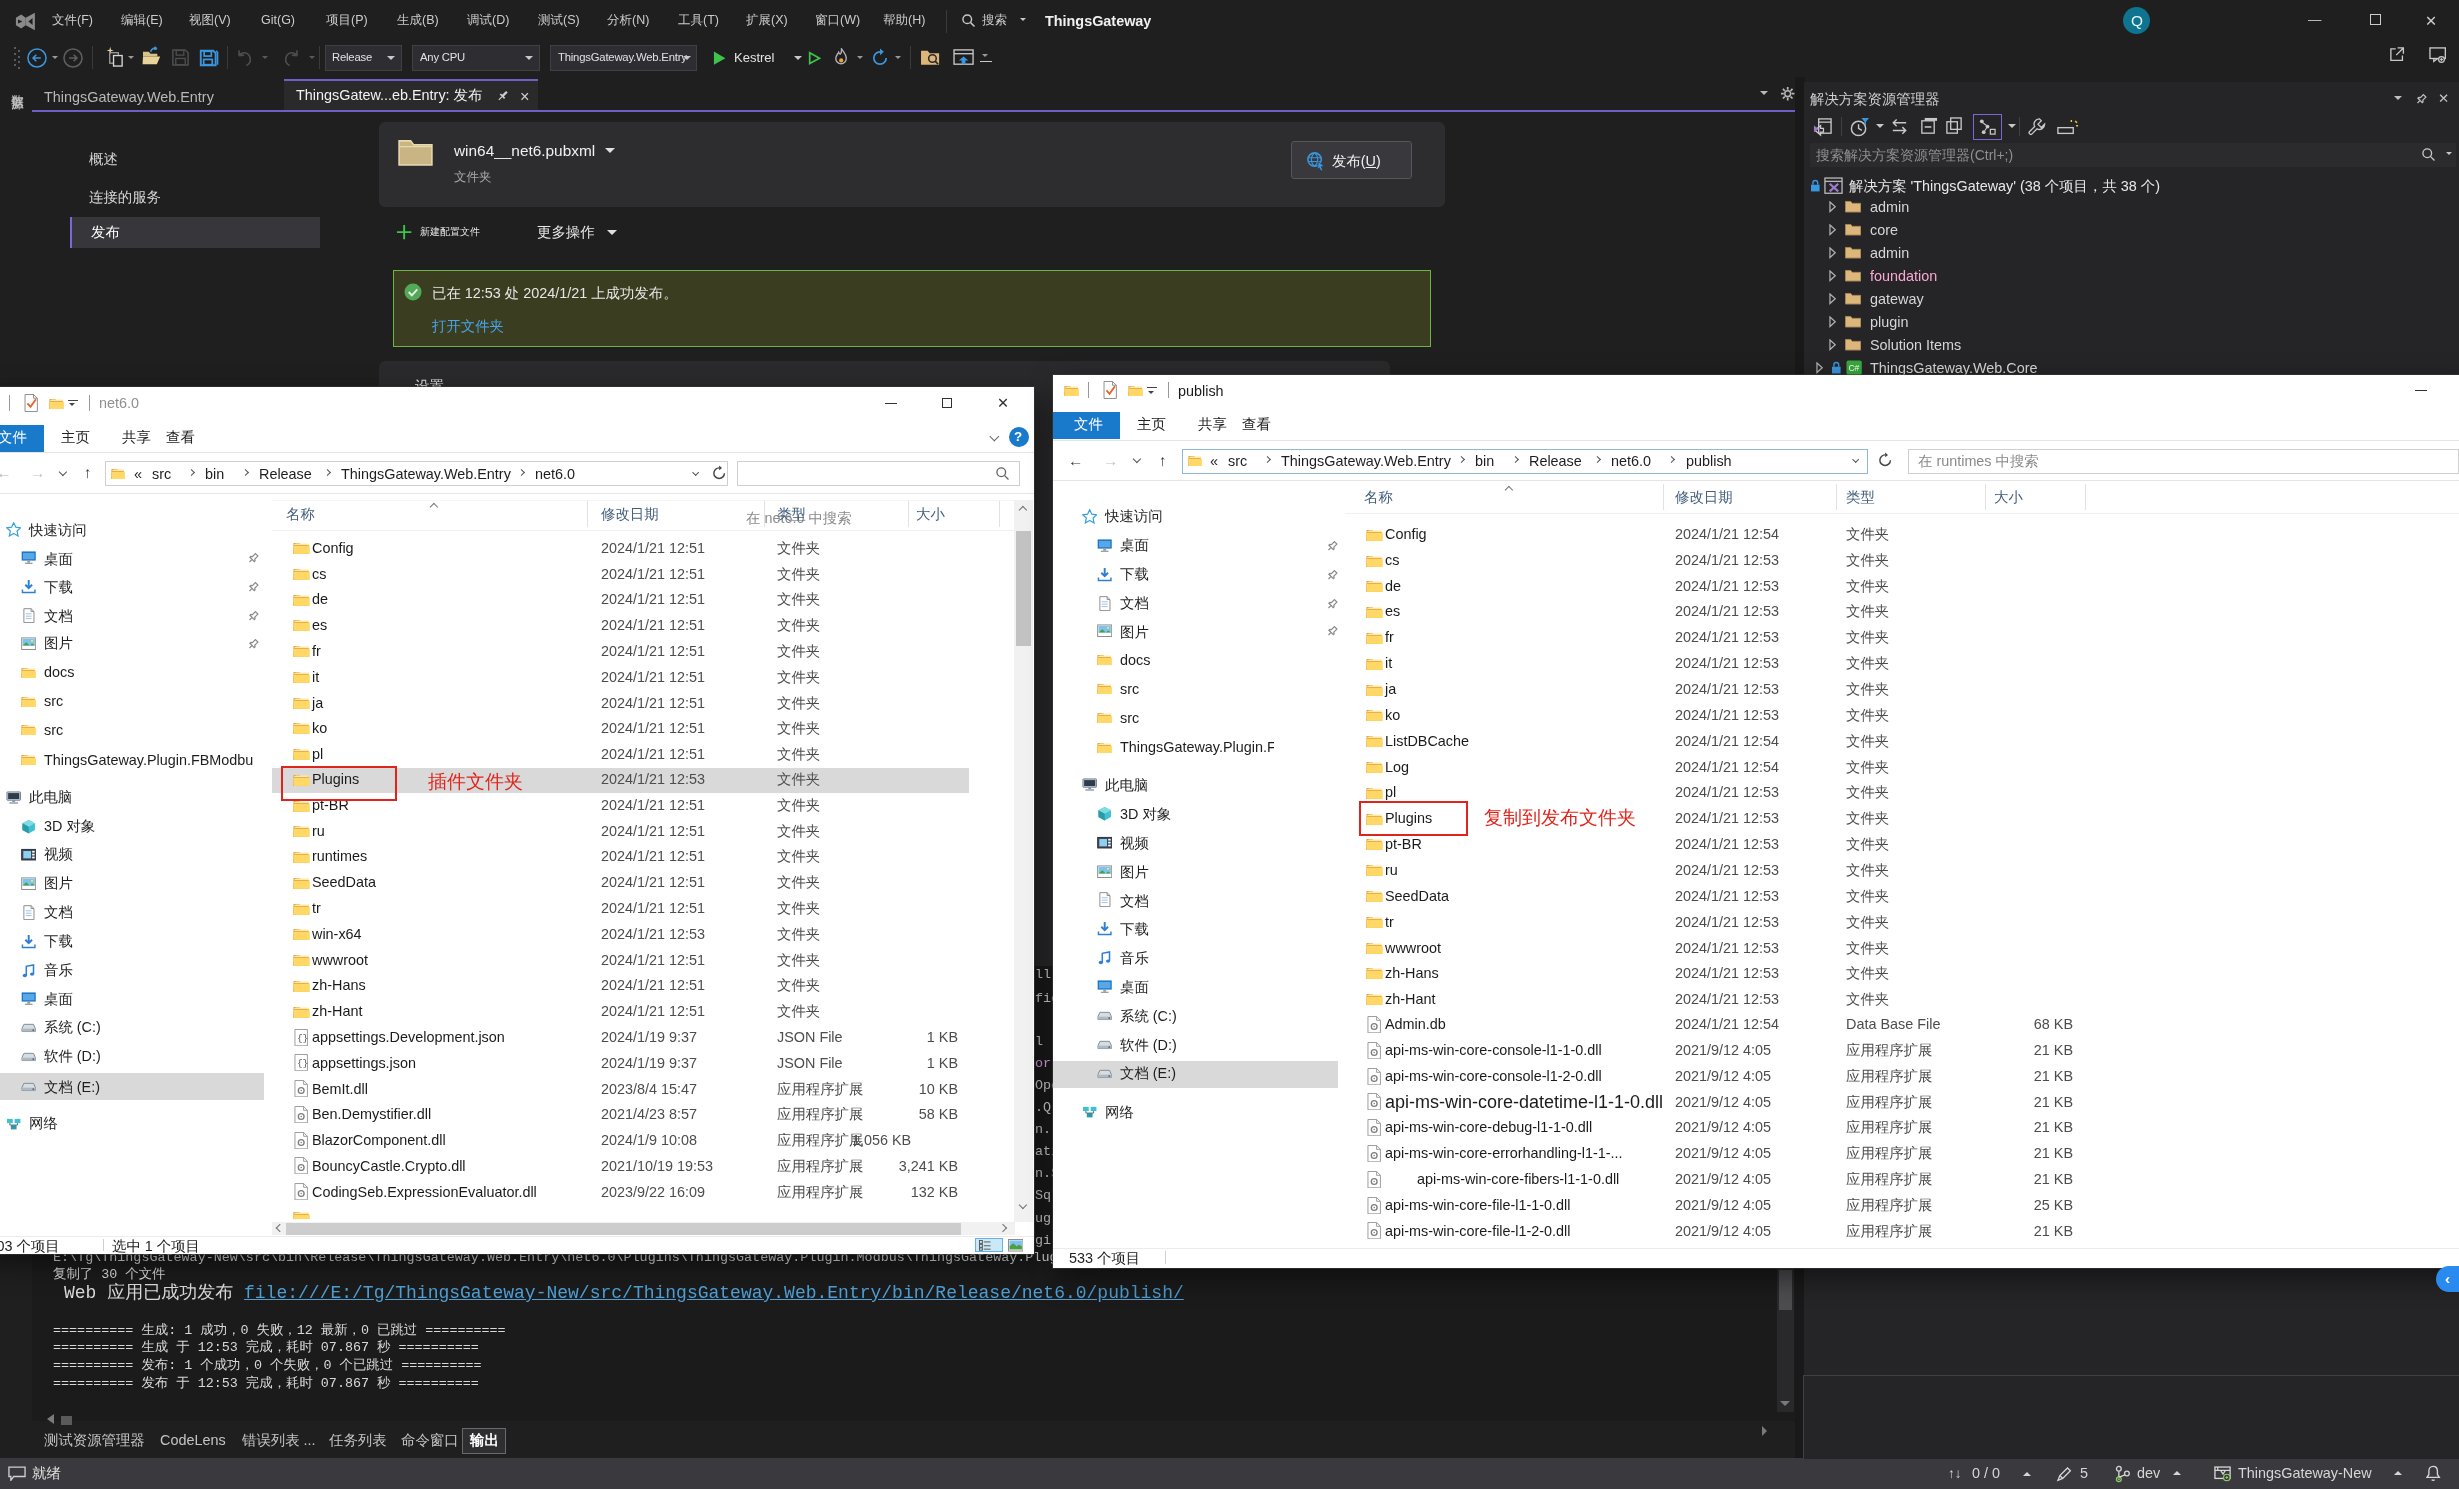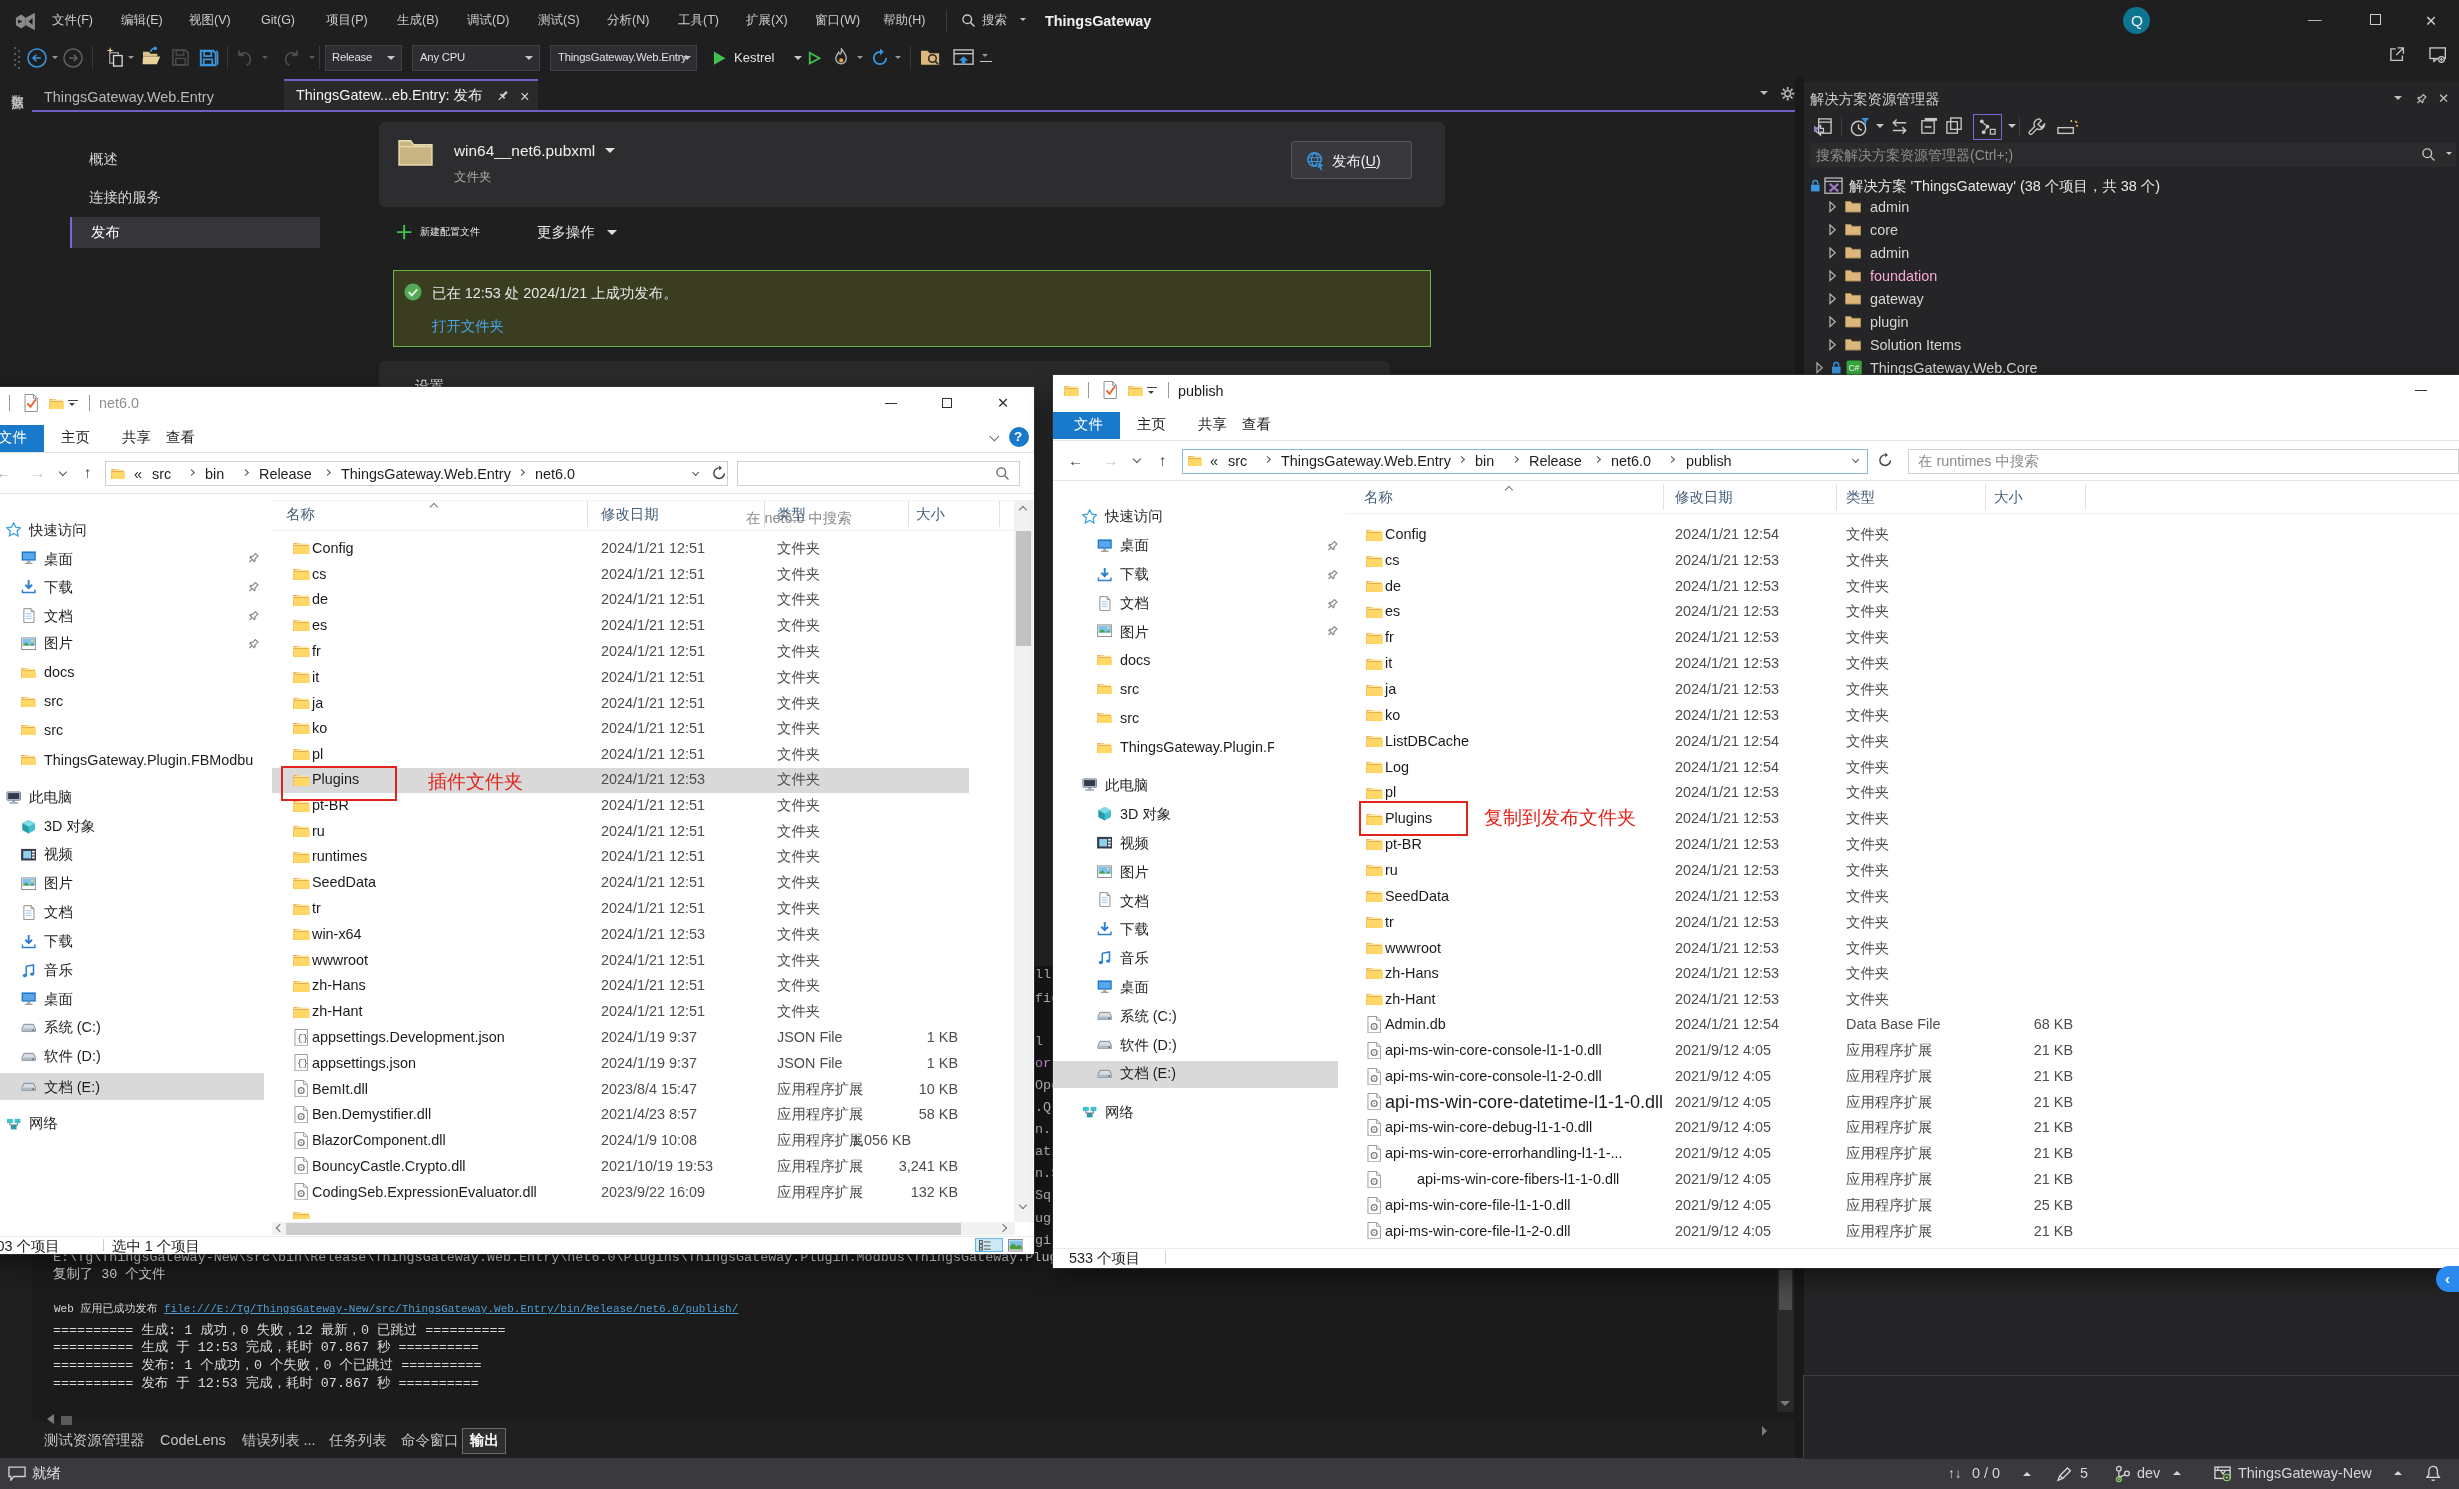--- a/index.html
+++ b/index.html
@@ -197,21 +197,21 @@
 <div class="ab" style="left:1035px;top:1165px;font-size:13.4px;line-height:17.3px;color:#d8d8d8;font-family:'Liberation Mono',monospace;">n.S</div>
 <div class="ab" style="left:1035px;top:1187px;font-size:13.4px;line-height:17.3px;color:#d8d8d8;font-family:'Liberation Mono',monospace;">Sql</div>
 <div class="ab" style="left:1035px;top:1210px;font-size:13.4px;line-height:17.3px;color:#d8d8d8;font-family:'Liberation Mono',monospace;">ug</div>
 <div class="ab" style="left:1035px;top:1232px;font-size:13.4px;line-height:17.3px;color:#d8d8d8;font-family:'Liberation Mono',monospace;">gi</div>
 <div class="ab" style="left:53px;top:1249px;font-size:13.4px;line-height:17.3px;color:#d8d8d8;font-family:'Liberation Mono',monospace;">E:\Tg\ThingsGateway-New\src\bin\Release\ThingsGateway.Web.Entry\net6.0\Plugins\ThingsGateway.Plugin.Modbus\ThingsGateway.Plugin.Modbus.dll -&gt; E:\Tg\ThingsGateway-New\src\ThingsGateway</div>
 <div class="ab" style="left:53px;top:1266px;font-size:13.4px;line-height:17.3px;color:#d8d8d8;font-family:'Liberation Mono',monospace;">复制了  30 个文件</div>
 <div class="ab" style="left:53px;top:1322px;font-size:13.4px;line-height:17.3px;color:#d8d8d8;font-family:'Liberation Mono',monospace;">========== 生成: 1 成功，0 失败，12 最新，0 已跳过 ==========</div>
 <div class="ab" style="left:53px;top:1339px;font-size:13.4px;line-height:17.3px;color:#d8d8d8;font-family:'Liberation Mono',monospace;">========== 生成 于 12:53 完成，耗时 07.867 秒 ==========</div>
 <div class="ab" style="left:53px;top:1357px;font-size:13.4px;line-height:17.3px;color:#d8d8d8;font-family:'Liberation Mono',monospace;">========== 发布: 1 个成功，0 个失败，0 个已跳过 ==========</div>
 <div class="ab" style="left:53px;top:1375px;font-size:13.4px;line-height:17.3px;color:#d8d8d8;font-family:'Liberation Mono',monospace;">========== 发布 于 12:53 完成，耗时 07.867 秒 ==========</div>
-<div class="ab mono" style="left:54px;top:1285px;font-size:11px;line-height:17.3px;color:#d8d8d8;margin-top:16px;">Web 应用已成功发布 <span style="color:#4f9fd4;text-decoration:underline;">file:///E:/Tg/ThingsGateway-New/src/ThingsGateway.Web.Entry/bin/Release/net6.0/publish/</span></div>
+<div class="ab mono" style="left:64px;top:1285px;font-size:18px;line-height:17.3px;color:#d8d8d8;">Web 应用已成功发布 <span style="color:#4f9fd4;text-decoration:underline;">file:///E:/Tg/ThingsGateway-New/src/ThingsGateway.Web.Entry/bin/Release/net6.0/publish/</span></div>
 <div class="ab" style="left:1777px;top:1268px;width:17.3px;height:144px;background:#29292b;"></div>
 <div class="ab" style="left:1779px;top:1270px;width:13.4px;height:40px;background:#4d4d50;"></div>
 <div class="ab" style="left:1780px;top:1401px;width:0;height:0;border-left:5.3px solid transparent;border-right:5.3px solid transparent;border-top:5.3px solid #7a7a7a;"></div>
 <div class="ab" style="left:47px;top:1414px;width:0;height:0;border-top:5.8px solid transparent;border-bottom:5.8px solid transparent;border-right:7.7px solid #7a7a7a;"></div>
 <div class="ab" style="left:61px;top:1416px;width:10.6px;height:8.6px;background:#5a5a5d;"></div>
 <div class="ab" style="left:1762px;top:1426px;width:0;height:0;border-top:5.3px solid transparent;border-bottom:5.3px solid transparent;border-left:5.3px solid #7a7a7a;"></div>
 <div class="ab" style="left:44px;top:1431px;font-size:14.4px;line-height:18px;color:#c4c4c4;">测试资源管理器</div>
 <div class="ab" style="left:160px;top:1431px;font-size:14.4px;line-height:18px;color:#c4c4c4;">CodeLens</div>
 <div class="ab" style="left:242px;top:1431px;font-size:14.4px;line-height:18px;color:#c4c4c4;">错误列表 ...</div>
 <div class="ab" style="left:329px;top:1431px;font-size:14.4px;line-height:18px;color:#c4c4c4;">任务列表</div>

